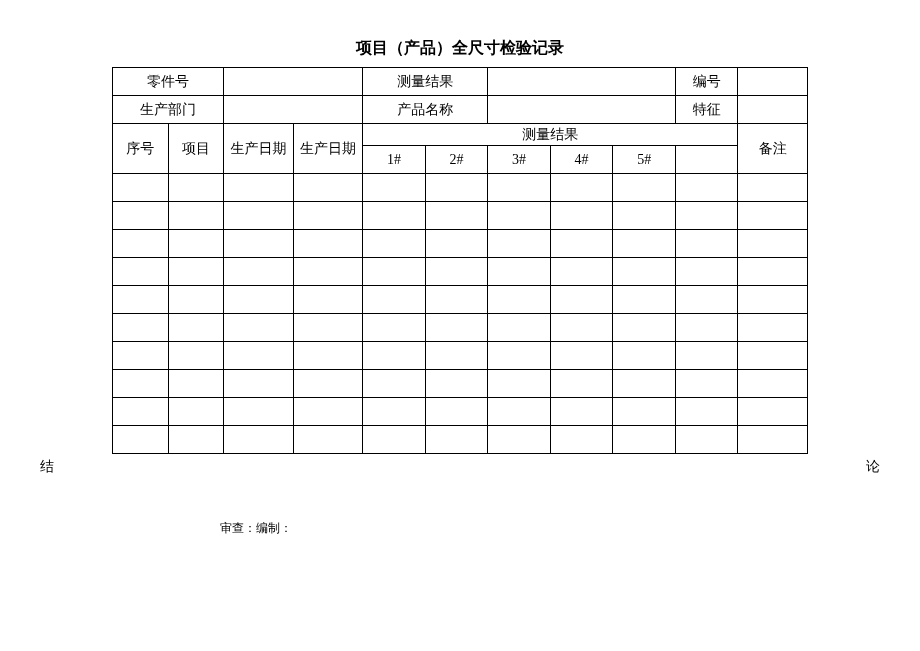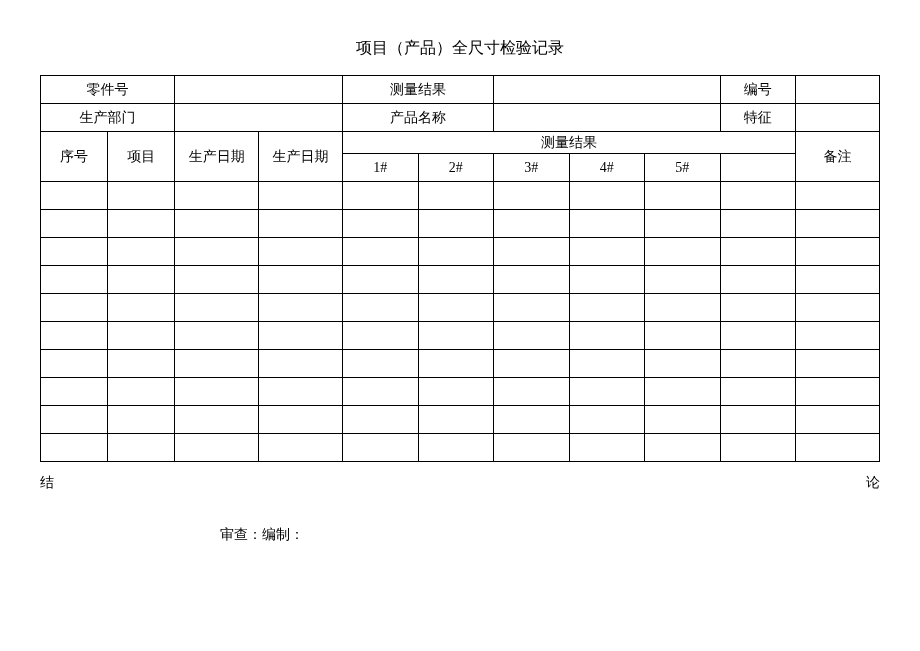--- a/index.html
+++ b/index.html
@@ -12,27 +12,27 @@
       font-family: "SimSun", "宋体", serif;
       font-size: 14px;
       color: #000;
       width: 920px;
       height: 651px;
       position: relative;
     }
     .title {
       text-align: center;
       font-size: 16px;
-      font-weight: normal;
+      font-weight: bold;
       padding-top: 38px;
       padding-bottom: 8px;
     }
     .table-wrap {
-      margin: 8px auto;
-      width: 840px;
+      margin: 0 auto;
+      width: 696px;
     }
     table {
       border-collapse: collapse;
       width: 100%;
       table-layout: fixed;
     }
     td, th {
       border: 1px solid #000;
       text-align: center;
       vertical-align: middle;
@@ -49,24 +49,24 @@
     .footer-row {
       width: 840px;
       margin: 0 auto;
       display: flex;
       justify-content: space-between;
       font-size: 14px;
       padding-top: 4px;
     }
     .sign-row {
       width: 840px;
-      margin: 6px auto;
+      margin: 16px auto;
       padding-top: 28px;
       padding-left: 180px;
-      font-size: 14px;
+      font-size: 12px;
     }
   </style>
 </head>
 <body>
 
 <div class="title">项目（产品）全尺寸检验记录</div>
 
 <div class="table-wrap">
   <table>
     <colgroup>

